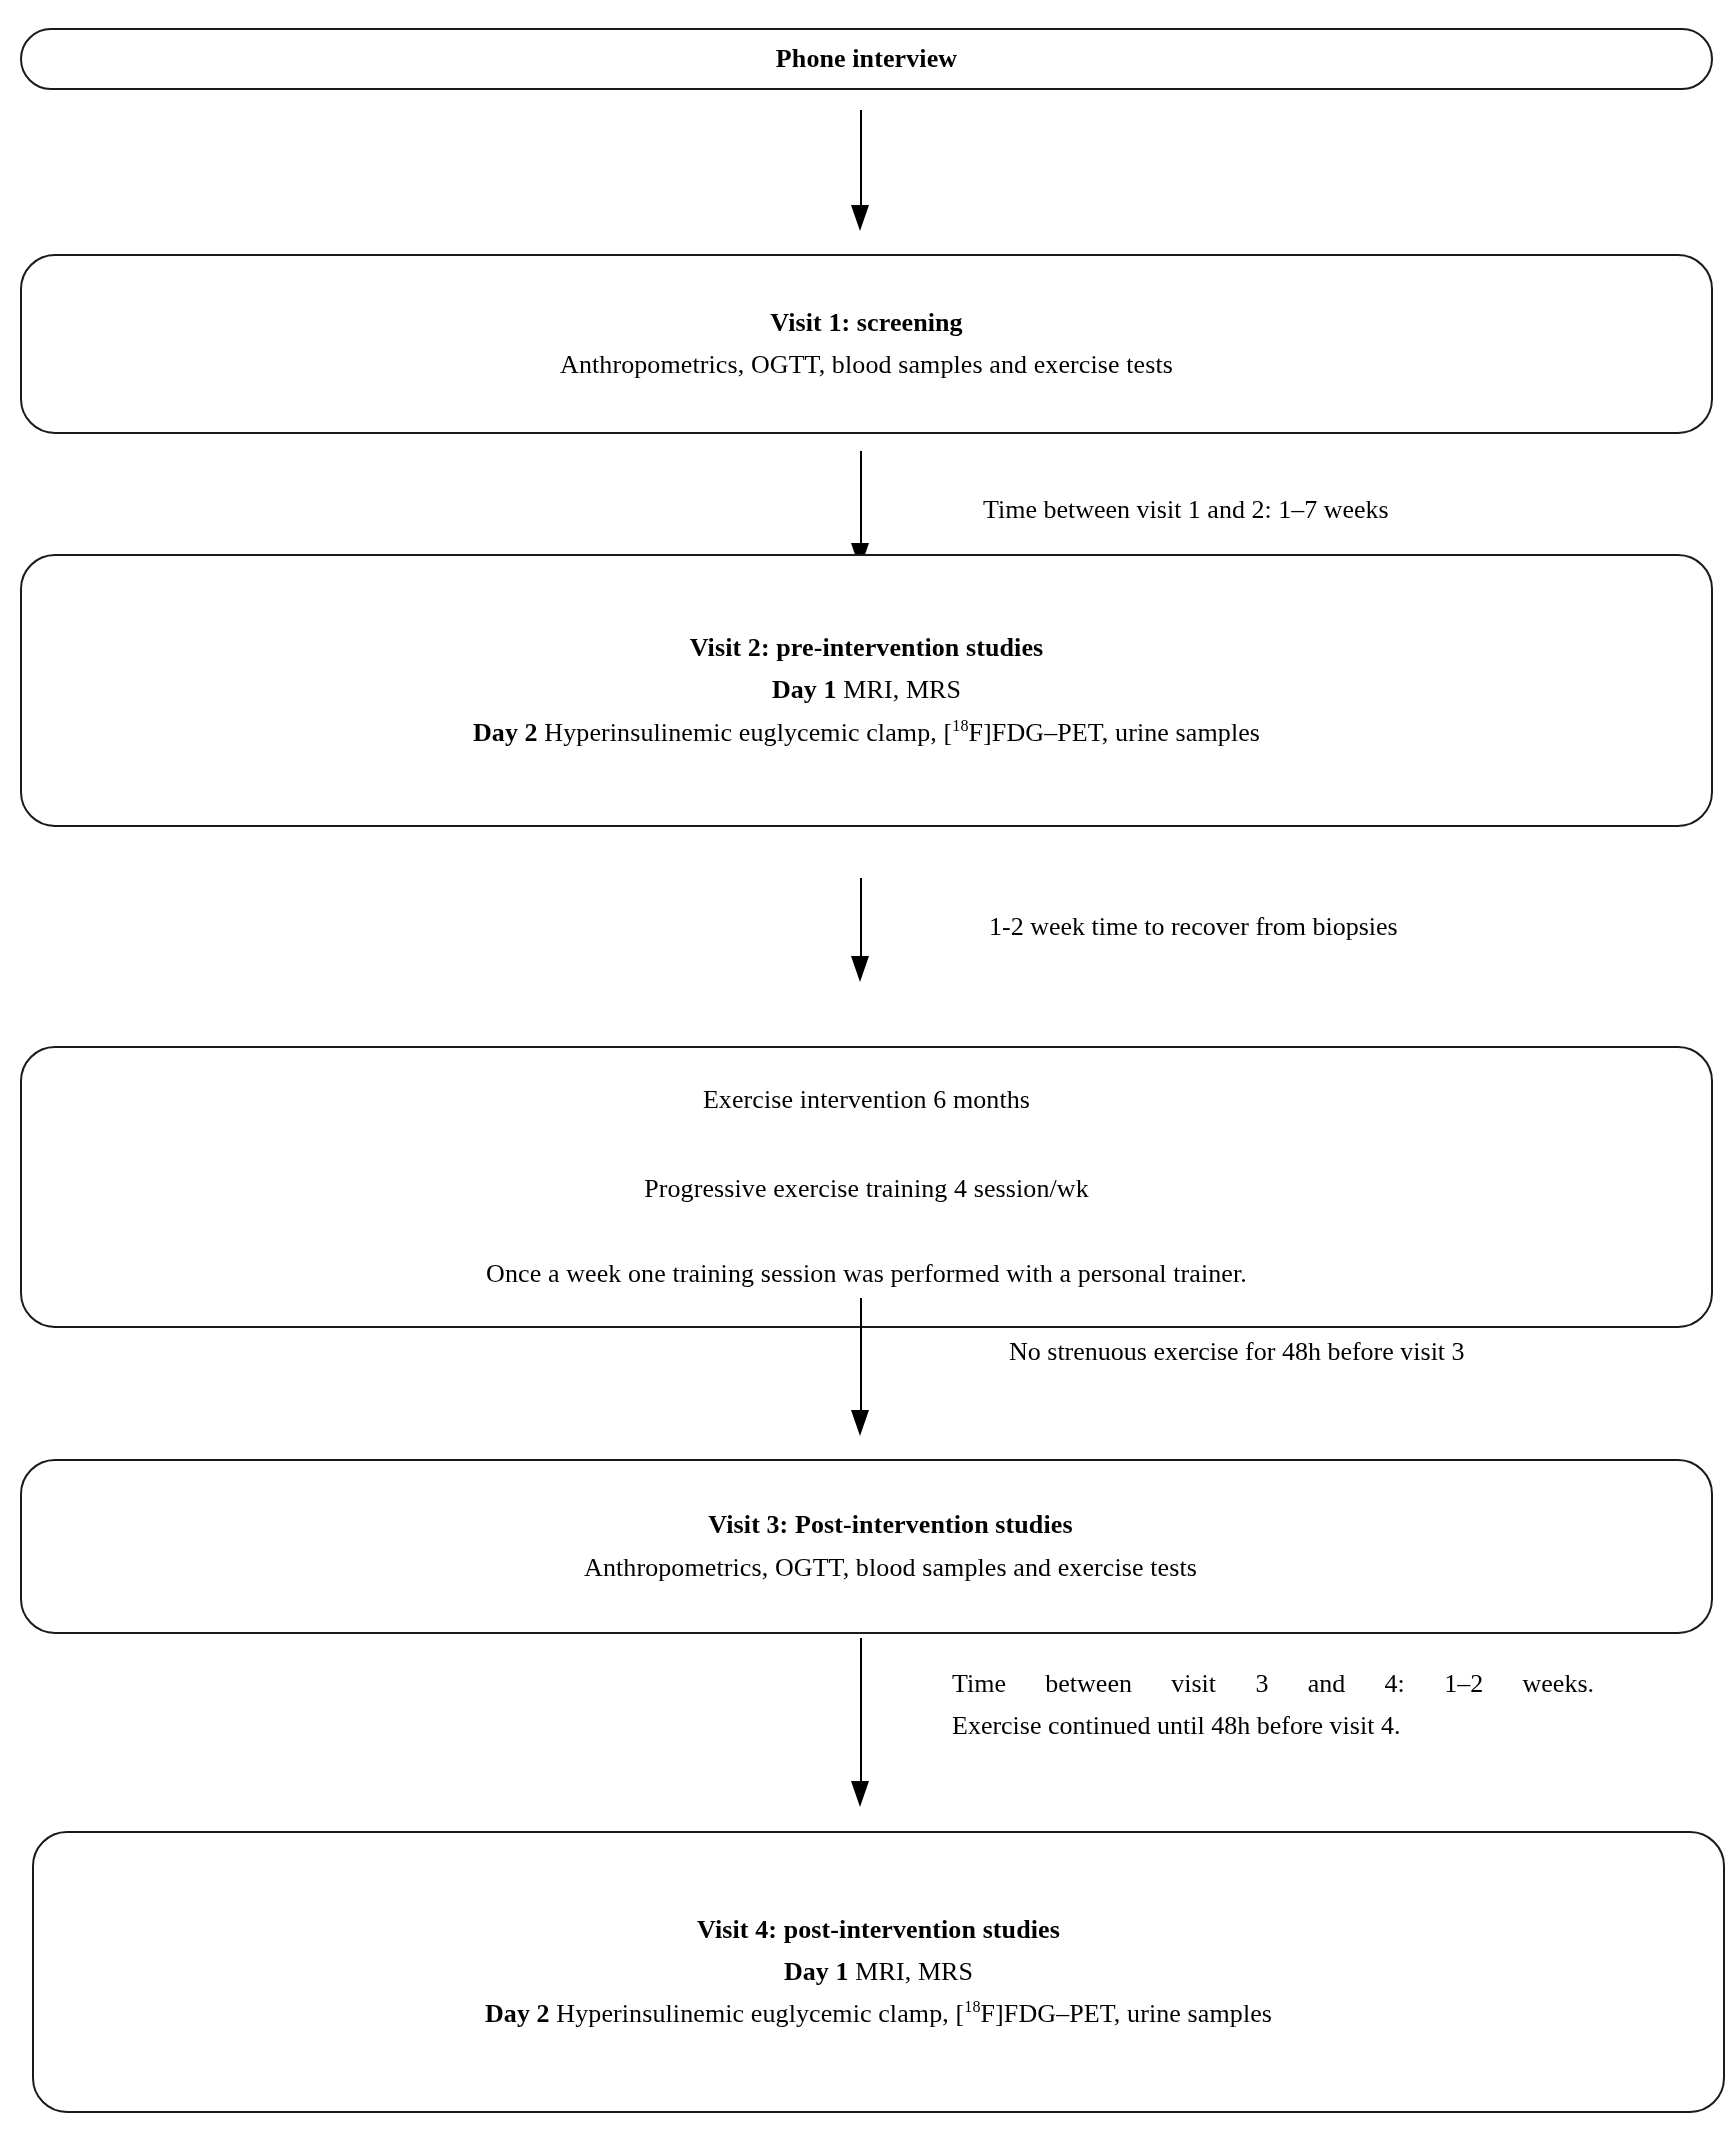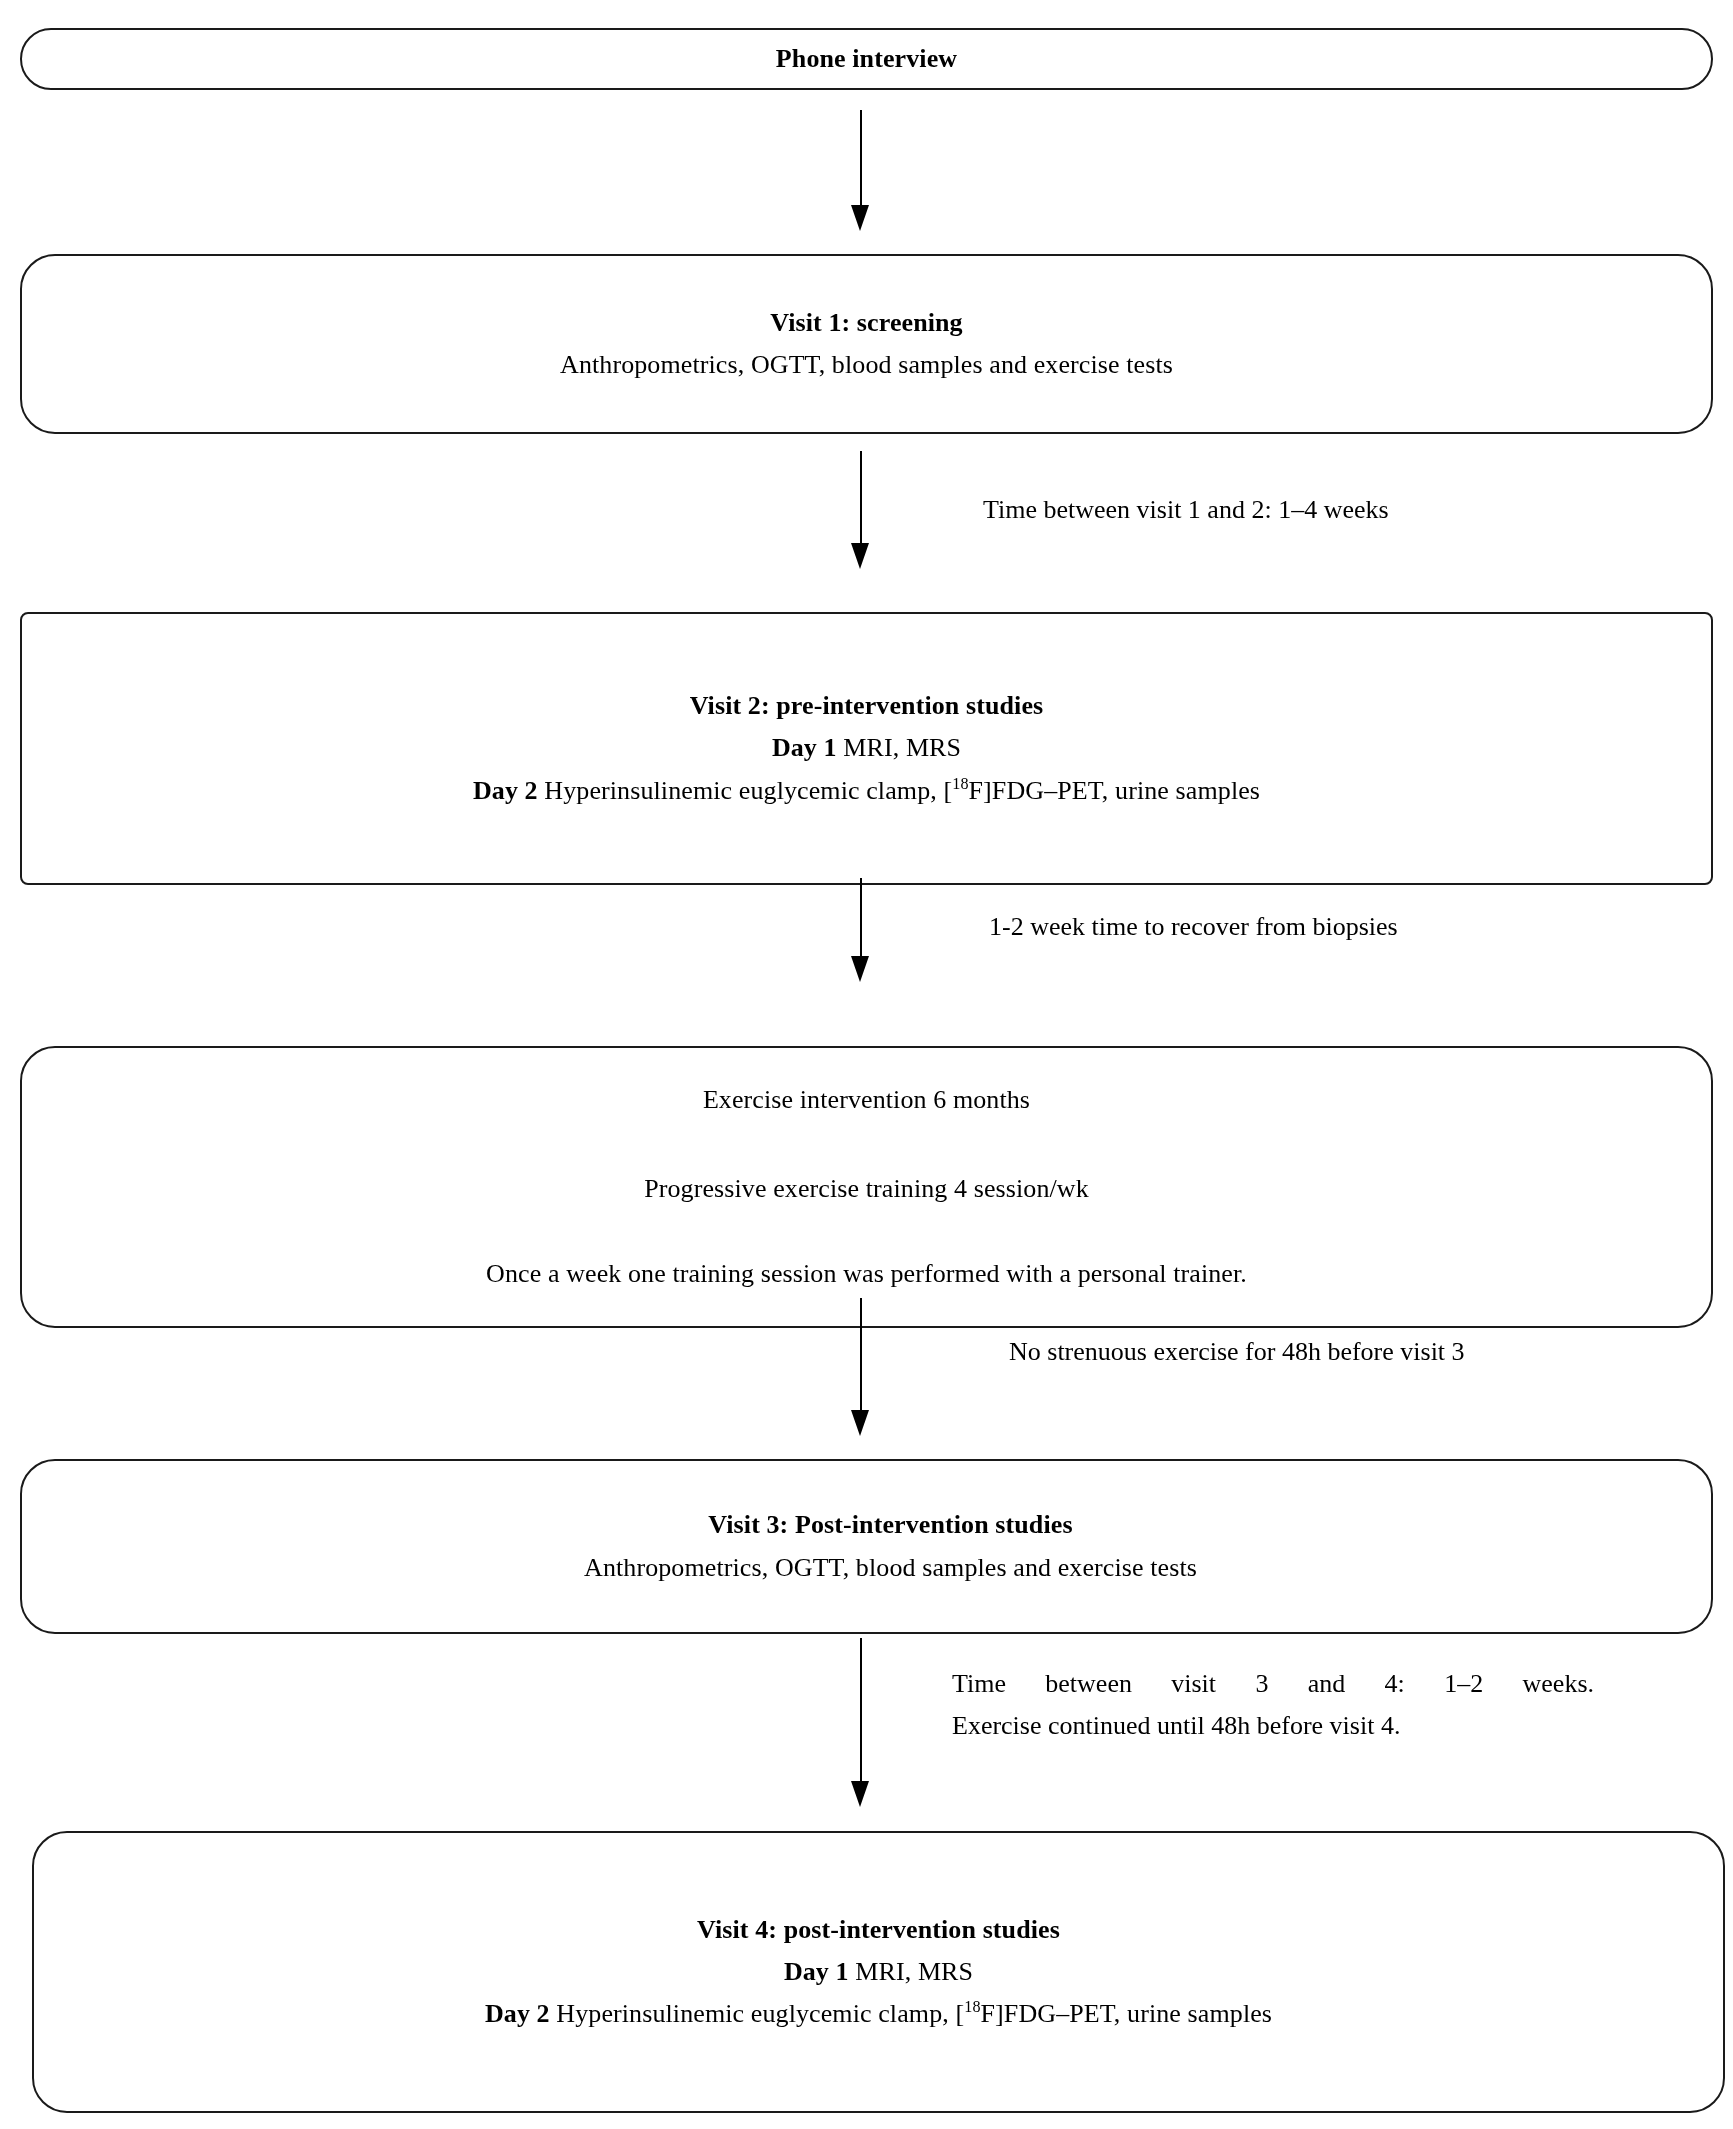--- a/index.html
+++ b/index.html
@@ -109,23 +109,23 @@
 
   <div class="node" style="top:254px; height:180px;">
     <span class="line bold">Visit 1: screening</span>
     <span class="line">Anthropometrics, OGTT, blood samples and exercise tests</span>
   </div>
 
   <div class="arrow" style="top:451px; height:118px;">
     <div class="stem" style="height:92px;"></div>
     <div class="head" style="top:92px;"></div>
   </div>
-  <div class="edge-label" style="left:983px; top:489px;">Time between visit 1 and 2: 1–4 weeks</div>
+  <div class="edge-label" style="left:983px; top:489px;">Time between visit 1 and 2: 1–7 weeks</div>
 
-  <div class="node" style="top:612px; height:273px;border-radius:8px;">
+  <div class="node" style="top:554px; height:273px;">
     <span class="line bold">Visit 2: pre-intervention studies</span>
     <span class="line">
       <b>Day 1</b><span> <span>MRI, MRS</span></span>
     </span>
     <span class="line">
       <b>Day 2</b><span> <span>Hyperinsulinemic  euglycemic clamp, [</span><sup>18</sup><span>F]FDG–PET, urine samples</span></span>
     </span>
   </div>
 
   <div class="arrow" style="top:878px; height:104px;">

